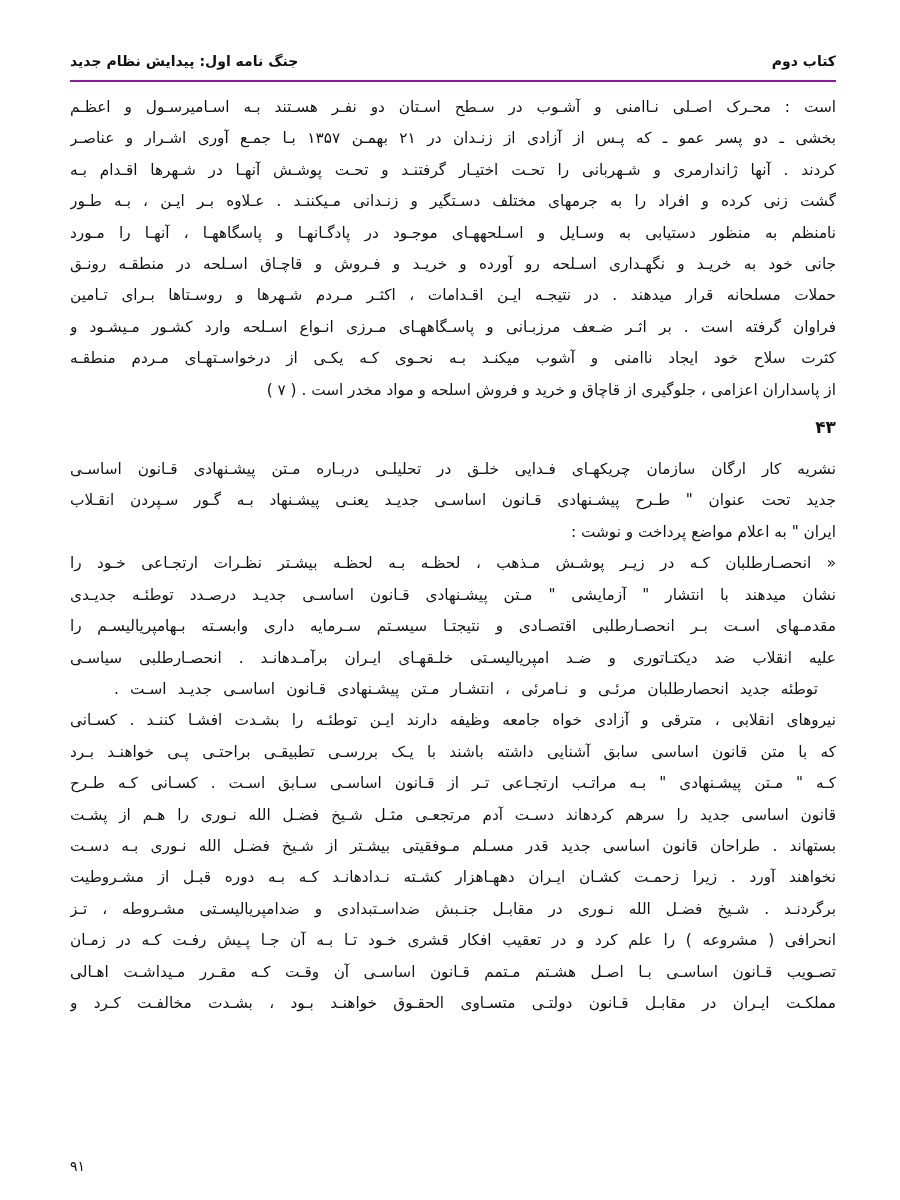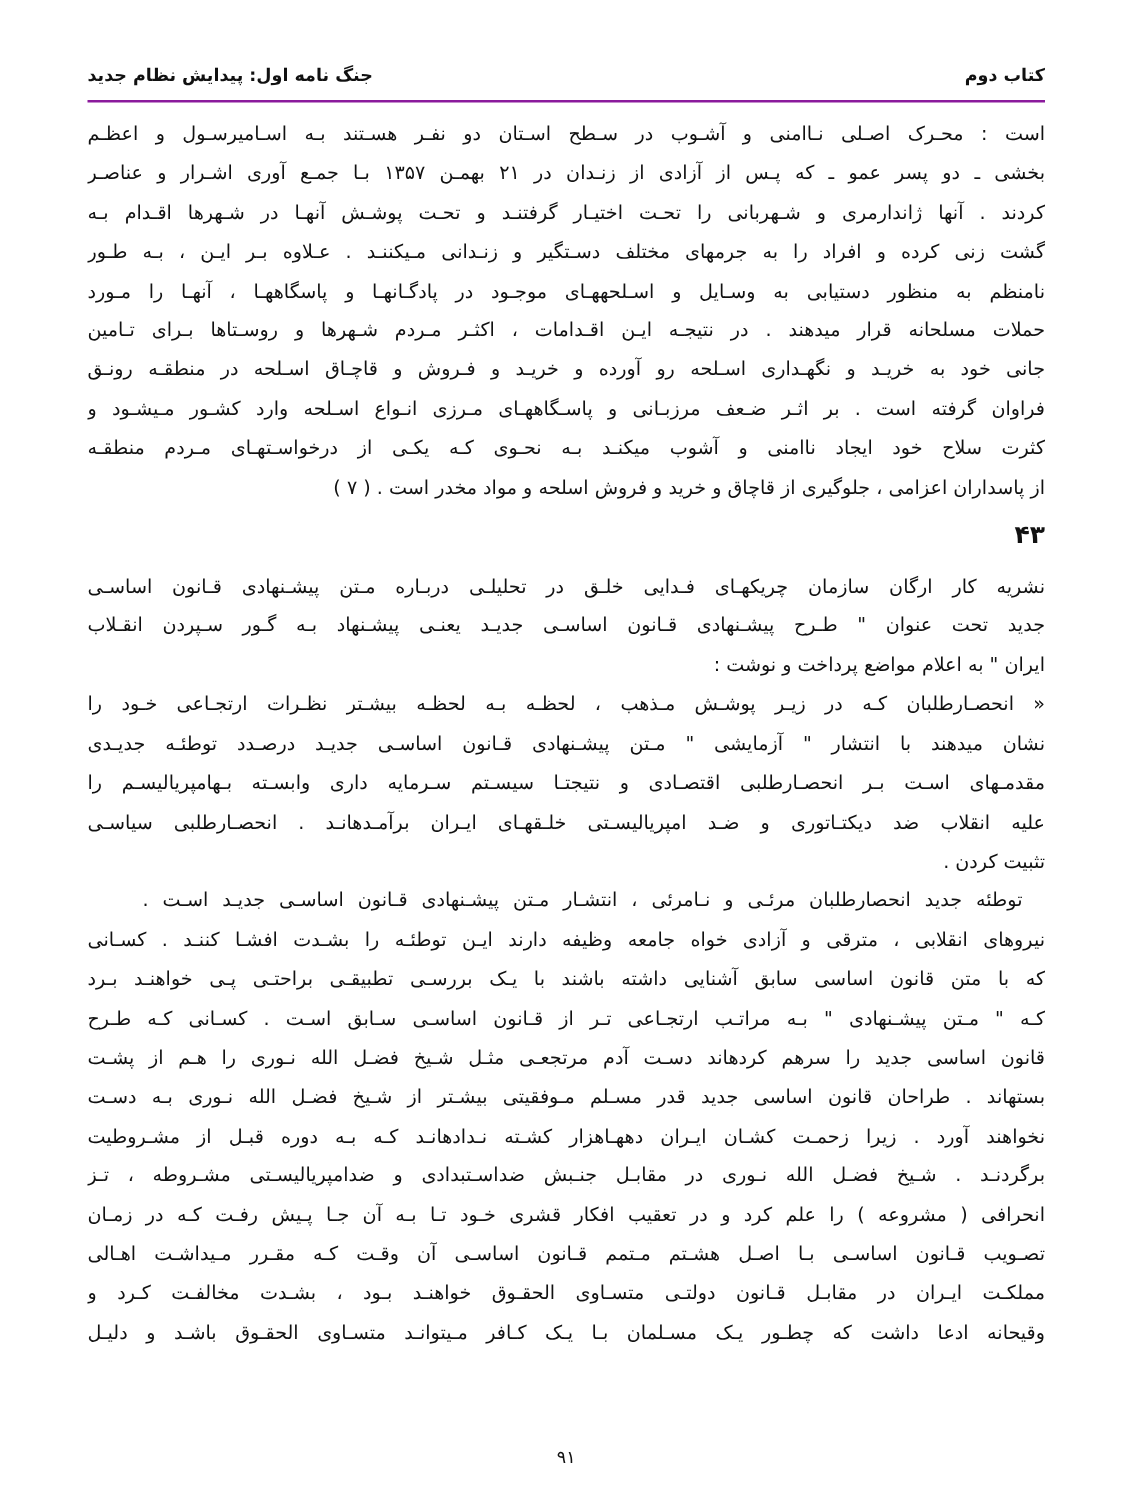--- a/index.html
+++ b/index.html
@@ -51,40 +51,40 @@
       font-size: 15.3px;
       line-height: 31.4px;
       text-align: justify;
       text-align-last: right;
     }
     .body-text p {
       margin: 0;
     }
     .section-number {
       font-weight: bold;
-      font-size: 20px;
+      font-size: 17px;
       line-height: 30px;
       margin: 6px 0 12px 0 !important;
     }
     .line {
       display: block;
       text-align: justify;
       text-align-last: justify;
       white-space: nowrap;
       overflow: hidden;
     }
     .line.last {
       text-align-last: right;
     }
     .page-number {
       position: absolute;
       top: 1158px;
       left: 0;
       right: 0;
-      text-align: center;
+      text-align: left;
       font-size: 14px;
     }
   </style>
 </head>
 <body>
 
 <div class="page">
 
   <div class="running-header">
     <span>کتاب دوم</span>
@@ -93,53 +93,51 @@
   <div class="header-rule" style="background: rgb(139, 26, 156);"></div>
 
   <div class="body-text">
 
     <p>
       <span class="line">است : محـرک اصـلی نـاامنی و آشـوب در سـطح اسـتان دو نفـر هسـتند بـه اسـامیرسـول و اعظـم</span>
       <span class="line">بخشی ـ دو پسر عمو ـ که پـس از آزادی از زنـدان در ۲۱ بهمـن ۱۳۵۷ بـا جمـع آوری اشـرار و عناصـر</span>
       <span class="line">کردند . آنها ژاندارمری و شـهربانی را تحـت اختیـار گرفتنـد و تحـت پوشـش آنهـا در شـهرها اقـدام بـه</span>
       <span class="line">گشت زنی کرده و افراد را به جرمهای مختلف دسـتگیر و زنـدانی مـیکننـد . عـلاوه بـر ایـن ، بـه طـور</span>
       <span class="line">نامنظم به منظور دستیابی به وسـایل و اسـلحههـای موجـود در پادگـانهـا و پاسگاههـا ، آنهـا را مـورد</span>
+      <span class="line">جانی خود به خریـد و نگهـداری اسـلحه رو آورده و خریـد و فـروش و قاچـاق اسـلحه در منطقـه رونـق</span>
       <span class="line">حملات مسلحانه قرار میدهند . در نتیجـه ایـن اقـدامات ، اکثـر مـردم شـهرها و روسـتاها بـرای تـامین</span>
-      <span class="line">جانی خود به خریـد و نگهـداری اسـلحه رو آورده و خریـد و فـروش و قاچـاق اسـلحه در منطقـه رونـق</span>
       <span class="line">فراوان گرفته است . بر اثـر ضـعف مرزبـانی و پاسـگاههـای مـرزی انـواع اسـلحه وارد کشـور مـیشـود و</span>
       <span class="line">کثرت سلاح خود ایجاد ناامنی و آشوب میکنـد بـه نحـوی کـه یکـی از درخواسـتهـای مـردم منطقـه</span>
       <span class="line last">از پاسداران اعزامی ، جلوگیری از قاچاق و خرید و فروش اسلحه و مواد مخدر است . ( ۷ )</span>
     </p>
 
     <p class="section-number">۴۳</p>
 
     <p>
       <span class="line">نشریه کار ارگان سازمان چریکهـای فـدایی خلـق در تحلیلـی دربـاره مـتن پیشـنهادی قـانون اساسـی</span>
       <span class="line">جدید تحت عنوان " طـرح پیشـنهادی قـانون اساسـی جدیـد یعنـی پیشـنهاد بـه گـور سـپردن انقـلاب</span>
       <span class="line last">ایران " به اعلام مواضع پرداخت و نوشت :</span>
     </p>
 
     <p>
       <span class="line">« انحصـارطلبان کـه در زیـر پوشـش مـذهب ، لحظـه بـه لحظـه بیشـتر نظـرات ارتجـاعی خـود را</span>
       <span class="line">نشان میدهند با انتشار " آزمایشی " مـتن پیشـنهادی قـانون اساسـی جدیـد درصـدد توطئـه جدیـدی</span>
       <span class="line">مقدمـهای اسـت بـر انحصـارطلبی اقتصـادی و نتیجتـا سیسـتم سـرمایه داری وابسـته بـهامپریالیسـم را</span>
       <span class="line">علیه انقلاب ضد دیکتـاتوری و ضـد امپریالیسـتی خلـقهـای ایـران برآمـدهانـد . انحصـارطلبی سیاسـی</span>
-      <span class="line last">تثبیت کردن .</span>
     </p>
 
     <p>
       <span class="line" style="padding-right:18px;margin-left:44px;">توطئه جدید انحصارطلبان مرئـی و نـامرئی ، انتشـار مـتن پیشـنهادی قـانون اساسـی جدیـد اسـت .</span>
       <span class="line">نیروهای انقلابی ، مترقی و آزادی خواه جامعه وظیفه دارند ایـن توطئـه را بشـدت افشـا کننـد . کسـانی</span>
       <span class="line">که با متن قانون اساسی سابق آشنایی داشته باشند با یـک بررسـی تطبیقـی براحتـی پـی خواهنـد بـرد</span>
       <span class="line">کـه " مـتن پیشـنهادی " بـه مراتـب ارتجـاعی تـر از قـانون اساسـی سـابق اسـت . کسـانی کـه طـرح</span>
       <span class="line">قانون اساسی جدید را سرهم کردهاند دسـت آدم مرتجعـی مثـل شـیخ فضـل الله نـوری را هـم از پشـت</span>
       <span class="line">بستهاند . طراحان قانون اساسی جدید قدر مسـلم مـوفقیتی بیشـتر از شـیخ فضـل الله نـوری بـه دسـت</span>
       <span class="line">نخواهند آورد . زیرا زحمـت کشـان ایـران دههـاهزار کشـته نـدادهانـد کـه بـه دوره قبـل از مشـروطیت</span>
       <span class="line">برگردنـد . شـیخ فضـل الله نـوری در مقابـل جنـبش ضداسـتبدادی و ضدامپریالیسـتی مشـروطه ، تـز</span>
       <span class="line">انحرافی ( مشروعه ) را علم کرد و در تعقیب افکار قشری خـود تـا بـه آن جـا پـیش رفـت کـه در زمـان</span>
       <span class="line">تصـویب قـانون اساسـی بـا اصـل هشـتم مـتمم قـانون اساسـی آن وقـت کـه مقـرر مـیداشـت اهـالی</span>
       <span class="line">مملکـت ایـران در مقابـل قـانون دولتـی متسـاوی الحقـوق خواهنـد بـود ، بشـدت مخالفـت کـرد و</span>
-      <span class="line">وقیحانه ادعا داشت که چطـور یـک مسـلمان بـا یـک کـافر مـیتوانـد متسـاوی الحقـوق باشـد و دلیـل</span>
     </p>
   </div>
 
   <div class="page-number">۹۱</div>
 </div>
 
 </body></html>

